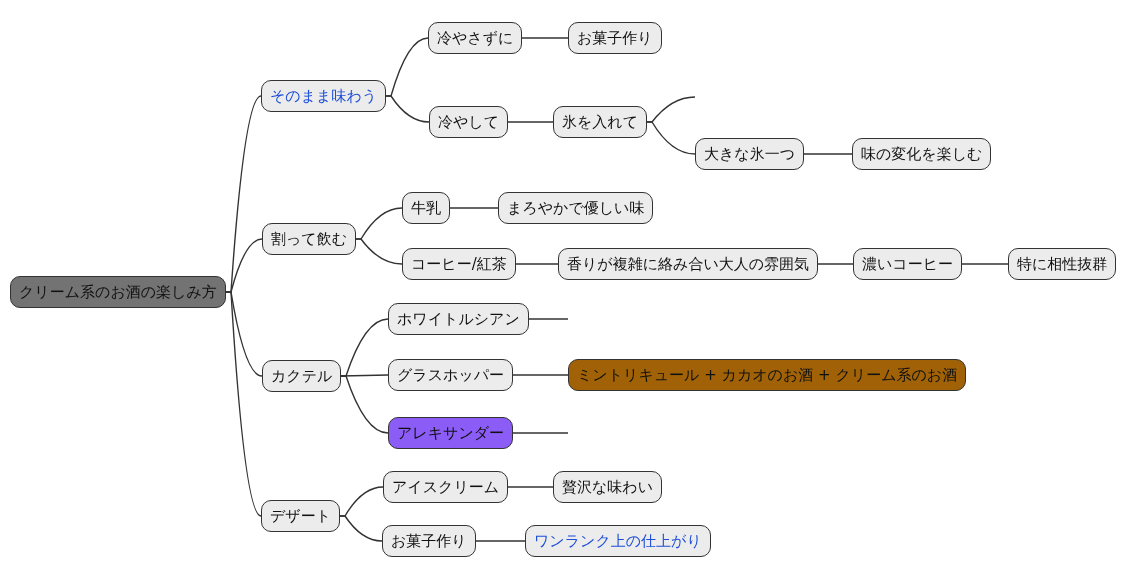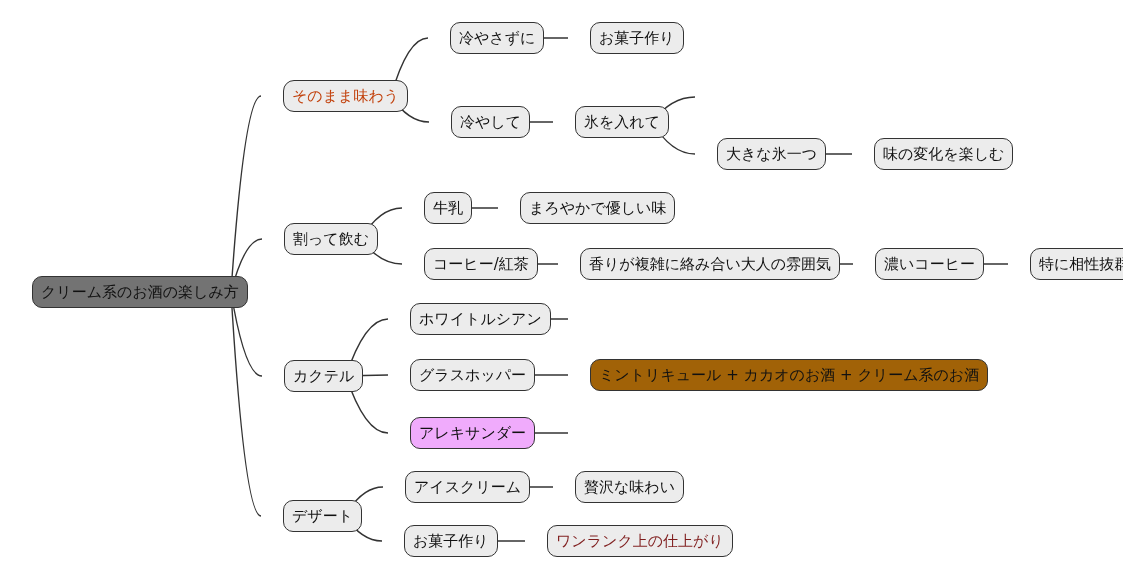--- a/index.html
+++ b/index.html
@@ -34,21 +34,20 @@
     box-sizing: border-box;
     background: #ececec;
     border: 1.4px solid #333333;
     border-radius: 10px;
     padding: 5px 8px;
     font-size: 15px;
     line-height: 20px;
     color: #111111;
     white-space: nowrap;
     text-align: center;
-    margin-left: 22px;
   }
 </style>
 </head>
 <body>
 
 <div id="stage" style="width: 1123px; height: 583px;">
   <svg id="edge-layer" viewBox="0 0 1123 583" xmlns="http://www.w3.org/2000/svg">
       <path d="M226,292 L231,292 Q244.5,96 261,96" stroke="#333333"></path>
       <path d="M386,96 L391,96 Q407.65,38 428,38" stroke="#333333"></path>
       <path d="M522,38 L568,38" stroke="#333333"></path>
@@ -72,37 +71,37 @@
       <path d="M341,376 L346,376 Q364.9,433 388,433" stroke="#333333"></path>
       <path d="M513,433 L568,433" stroke="#333333"></path>
       <path d="M226,292 L231,292 Q244.5,516 261,516" stroke="#333333"></path>
       <path d="M340,516 L345,516 Q362.1,487 383,487" stroke="#333333"></path>
       <path d="M508,487 L553,487" stroke="#333333"></path>
       <path d="M340,516 L345,516 Q361.65,541 382,541" stroke="#333333"></path>
       <path d="M476,541 L525,541" stroke="#333333"></path>
     </svg>
 
 <div class="node" style="left: 10px; top: 292px; background: #737373; border-color: rgb(51, 51, 51); color: rgb(17, 17, 17);">クリーム系のお酒の楽しみ方</div>
-    <div class="node" style="left: 261px; top: 96px; background: rgb(236, 236, 236); border-color: rgb(51, 51, 51); color: #c2410c; border-radius: 11px;">そのまま味わう</div>
+    <div class="node" style="left: 261px; top: 96px; background: rgb(236, 236, 236); border-color: rgb(51, 51, 51); color: #1d4ed8;">そのまま味わう</div>
     <div class="node" style="left: 428px; top: 38px; background: rgb(236, 236, 236); border-color: rgb(51, 51, 51); color: rgb(17, 17, 17);">冷やさずに</div>
     <div class="node" style="left: 568px; top: 38px; background: rgb(236, 236, 236); border-color: rgb(51, 51, 51); color: rgb(17, 17, 17);">お菓子作り</div>
     <div class="node" style="left: 429px; top: 122px; background: rgb(236, 236, 236); border-color: rgb(51, 51, 51); color: rgb(17, 17, 17);">冷やして</div>
     <div class="node" style="left: 553px; top: 122px; background: rgb(236, 236, 236); border-color: rgb(51, 51, 51); color: rgb(17, 17, 17);">氷を入れて</div>
     <div class="node" style="left: 695px; top: 154px; background: rgb(236, 236, 236); border-color: rgb(51, 51, 51); color: rgb(17, 17, 17);">大きな氷一つ</div>
     <div class="node" style="left: 852px; top: 154px; background: rgb(236, 236, 236); border-color: rgb(51, 51, 51); color: rgb(17, 17, 17);">味の変化を楽しむ</div>
     <div class="node" style="left: 262px; top: 239px; background: rgb(236, 236, 236); border-color: rgb(51, 51, 51); color: rgb(17, 17, 17);">割って飲む</div>
     <div class="node" style="left: 402px; top: 208px; background: rgb(236, 236, 236); border-color: rgb(51, 51, 51); color: rgb(17, 17, 17);">牛乳</div>
     <div class="node" style="left: 498px; top: 208px; background: rgb(236, 236, 236); border-color: rgb(51, 51, 51); color: rgb(17, 17, 17);">まろやかで優しい味</div>
     <div class="node" style="left: 402px; top: 264px; background: rgb(236, 236, 236); border-color: rgb(51, 51, 51); color: rgb(17, 17, 17);">コーヒー/紅茶</div>
     <div class="node" style="left: 558px; top: 264px; background: rgb(236, 236, 236); border-color: rgb(51, 51, 51); color: rgb(17, 17, 17);">香りが複雑に絡み合い大人の雰囲気</div>
     <div class="node" style="left: 853px; top: 264px; background: rgb(236, 236, 236); border-color: rgb(51, 51, 51); color: rgb(17, 17, 17);">濃いコーヒー</div>
     <div class="node" style="left: 1008px; top: 264px; background: rgb(236, 236, 236); border-color: rgb(51, 51, 51); color: rgb(17, 17, 17);">特に相性抜群</div>
     <div class="node" style="left: 262px; top: 376px; background: rgb(236, 236, 236); border-color: rgb(51, 51, 51); color: rgb(17, 17, 17);">カクテル</div>
     <div class="node" style="left: 388px; top: 319px; background: rgb(236, 236, 236); border-color: rgb(51, 51, 51); color: rgb(17, 17, 17);">ホワイトルシアン</div>
     <div class="node" style="left: 388px; top: 375px; background: rgb(236, 236, 236); border-color: rgb(51, 51, 51); color: rgb(17, 17, 17);">グラスホッパー</div>
     <div class="node" style="left: 568px; top: 375px; background: #a16207; border-color: rgb(51, 51, 51); color: rgb(17, 17, 17);">ミントリキュール + カカオのお酒 + クリーム系のお酒</div>
-    <div class="node" style="left: 388px; top: 433px; background: #f0abfc; border-color: rgb(51, 51, 51); color: rgb(17, 17, 17);">アレキサンダー</div>
+    <div class="node" style="left: 388px; top: 433px; background: #8b5cf6; border-color: rgb(51, 51, 51); color: rgb(17, 17, 17);">アレキサンダー</div>
     <div class="node" style="left: 261px; top: 516px; background: rgb(236, 236, 236); border-color: rgb(51, 51, 51); color: rgb(17, 17, 17);">デザート</div>
     <div class="node" style="left: 383px; top: 487px; background: rgb(236, 236, 236); border-color: rgb(51, 51, 51); color: rgb(17, 17, 17);">アイスクリーム</div>
     <div class="node" style="left: 553px; top: 487px; background: rgb(236, 236, 236); border-color: rgb(51, 51, 51); color: rgb(17, 17, 17);">贅沢な味わい</div>
     <div class="node" style="left: 382px; top: 541px; background: rgb(236, 236, 236); border-color: rgb(51, 51, 51); color: rgb(17, 17, 17);">お菓子作り</div>
-    <div class="node" style="left: 525px; top: 541px; background: rgb(236, 236, 236); border-color: rgb(51, 51, 51); color: #7f1d1d;">ワンランク上の仕上がり</div>
+    <div class="node" style="left: 525px; top: 541px; background: rgb(236, 236, 236); border-color: rgb(51, 51, 51); color: #1d4ed8;">ワンランク上の仕上がり</div>
   </div>
 
 </body></html>

